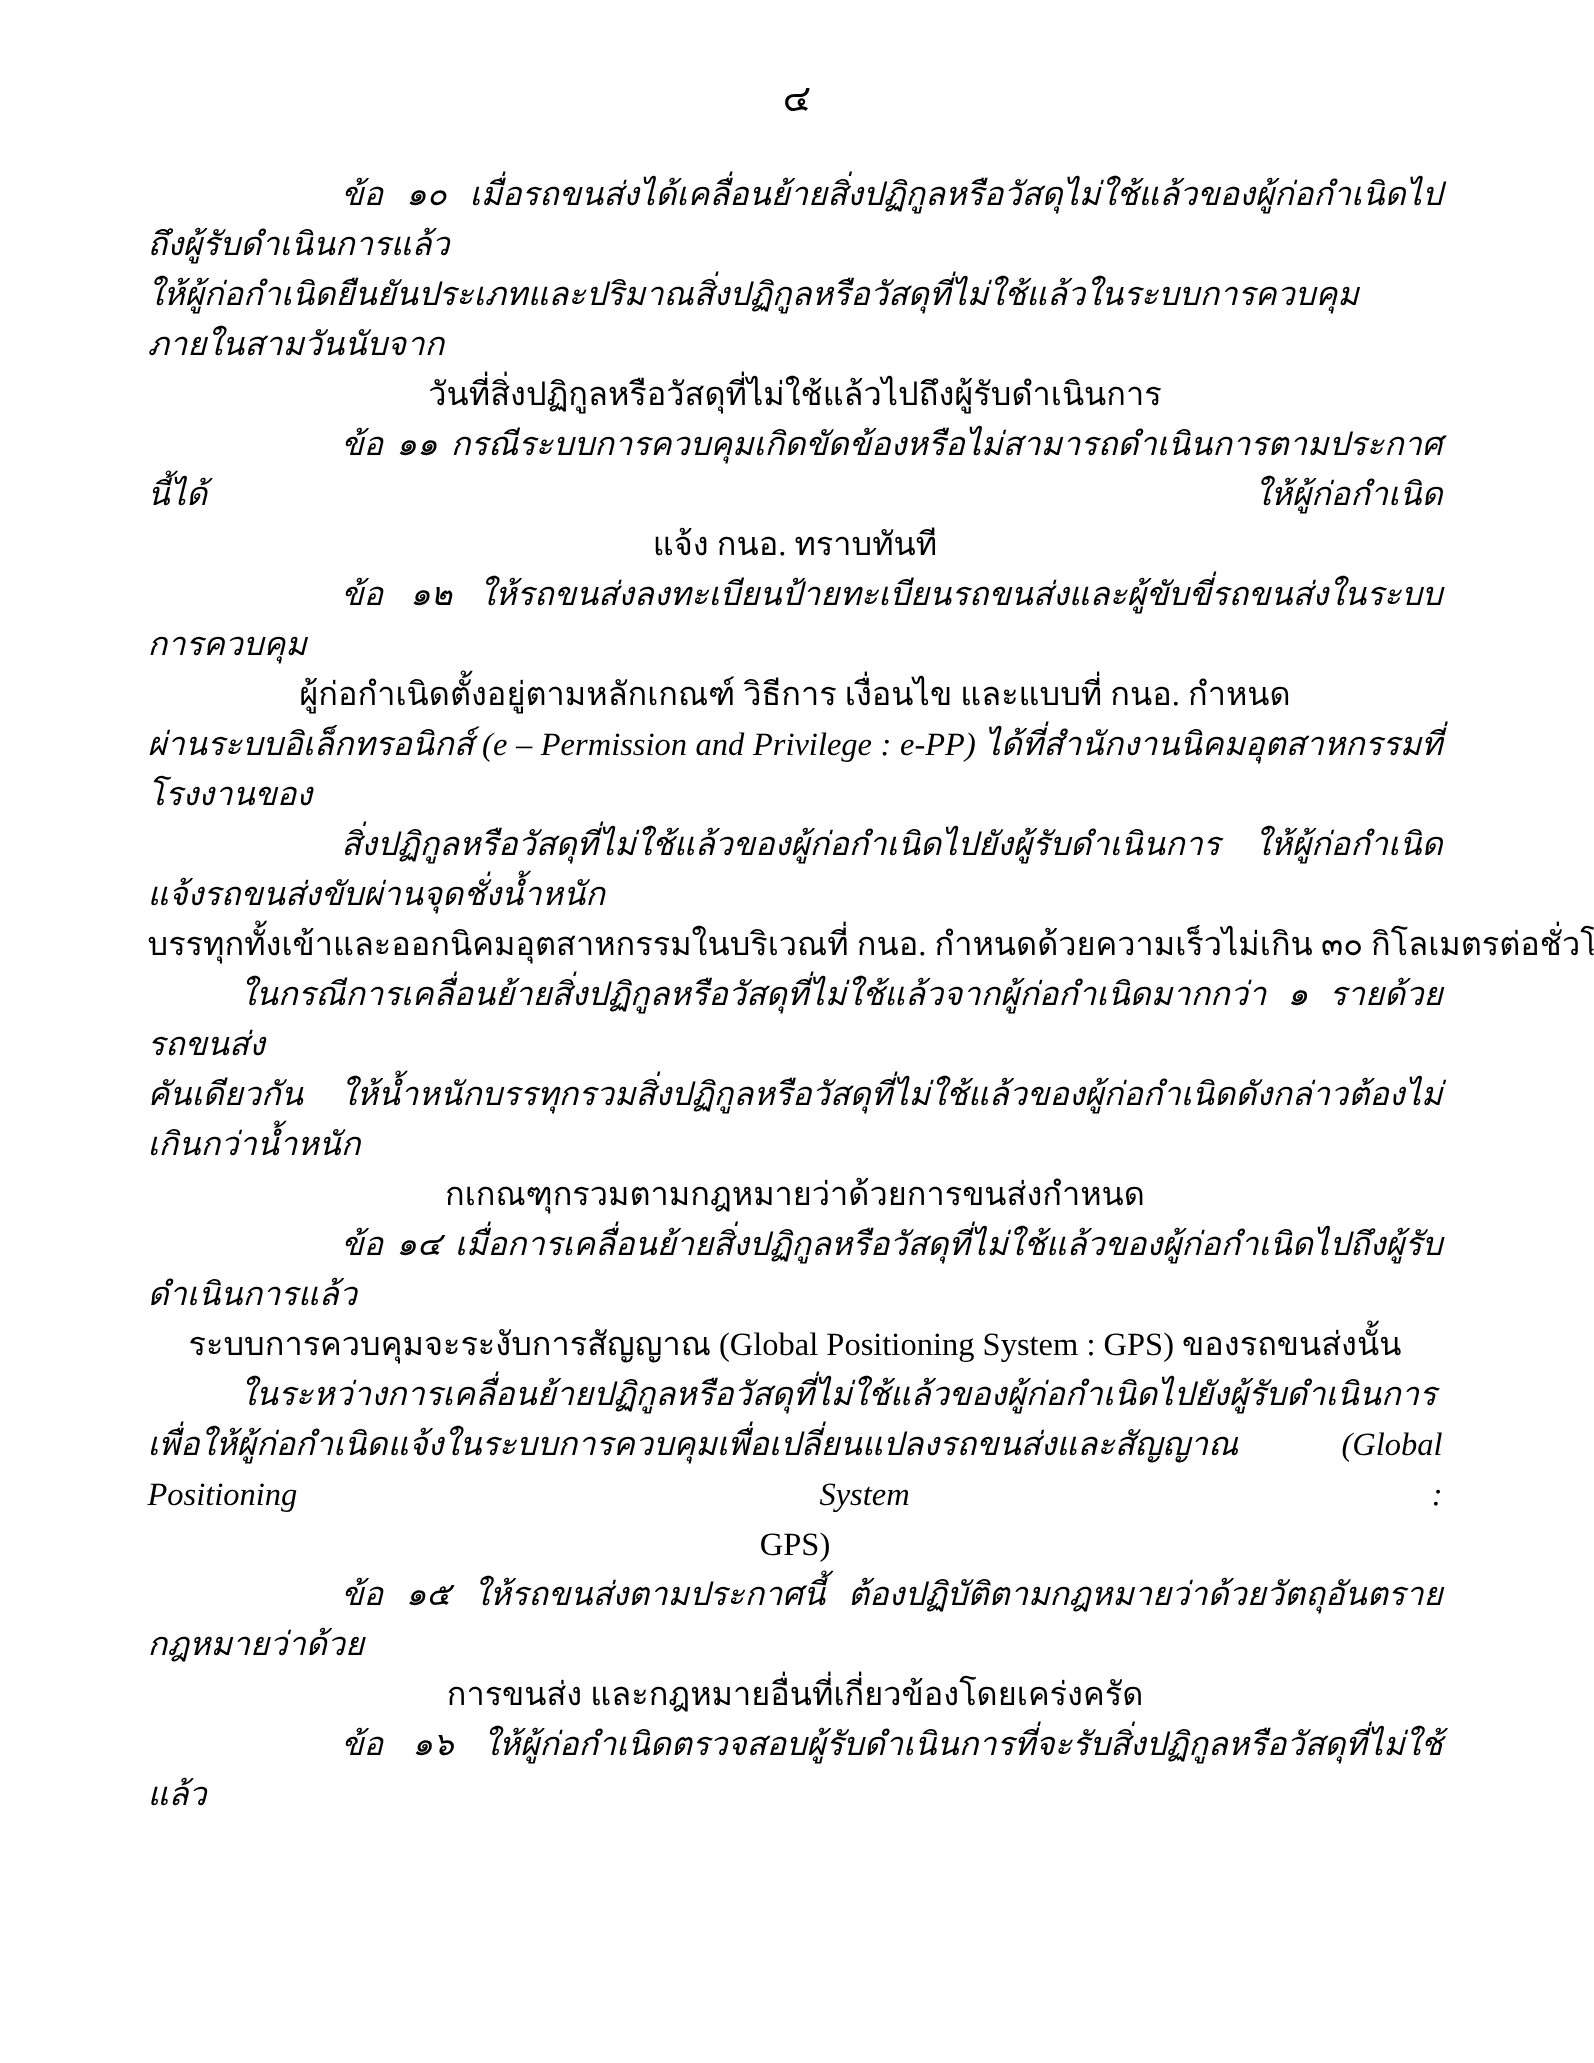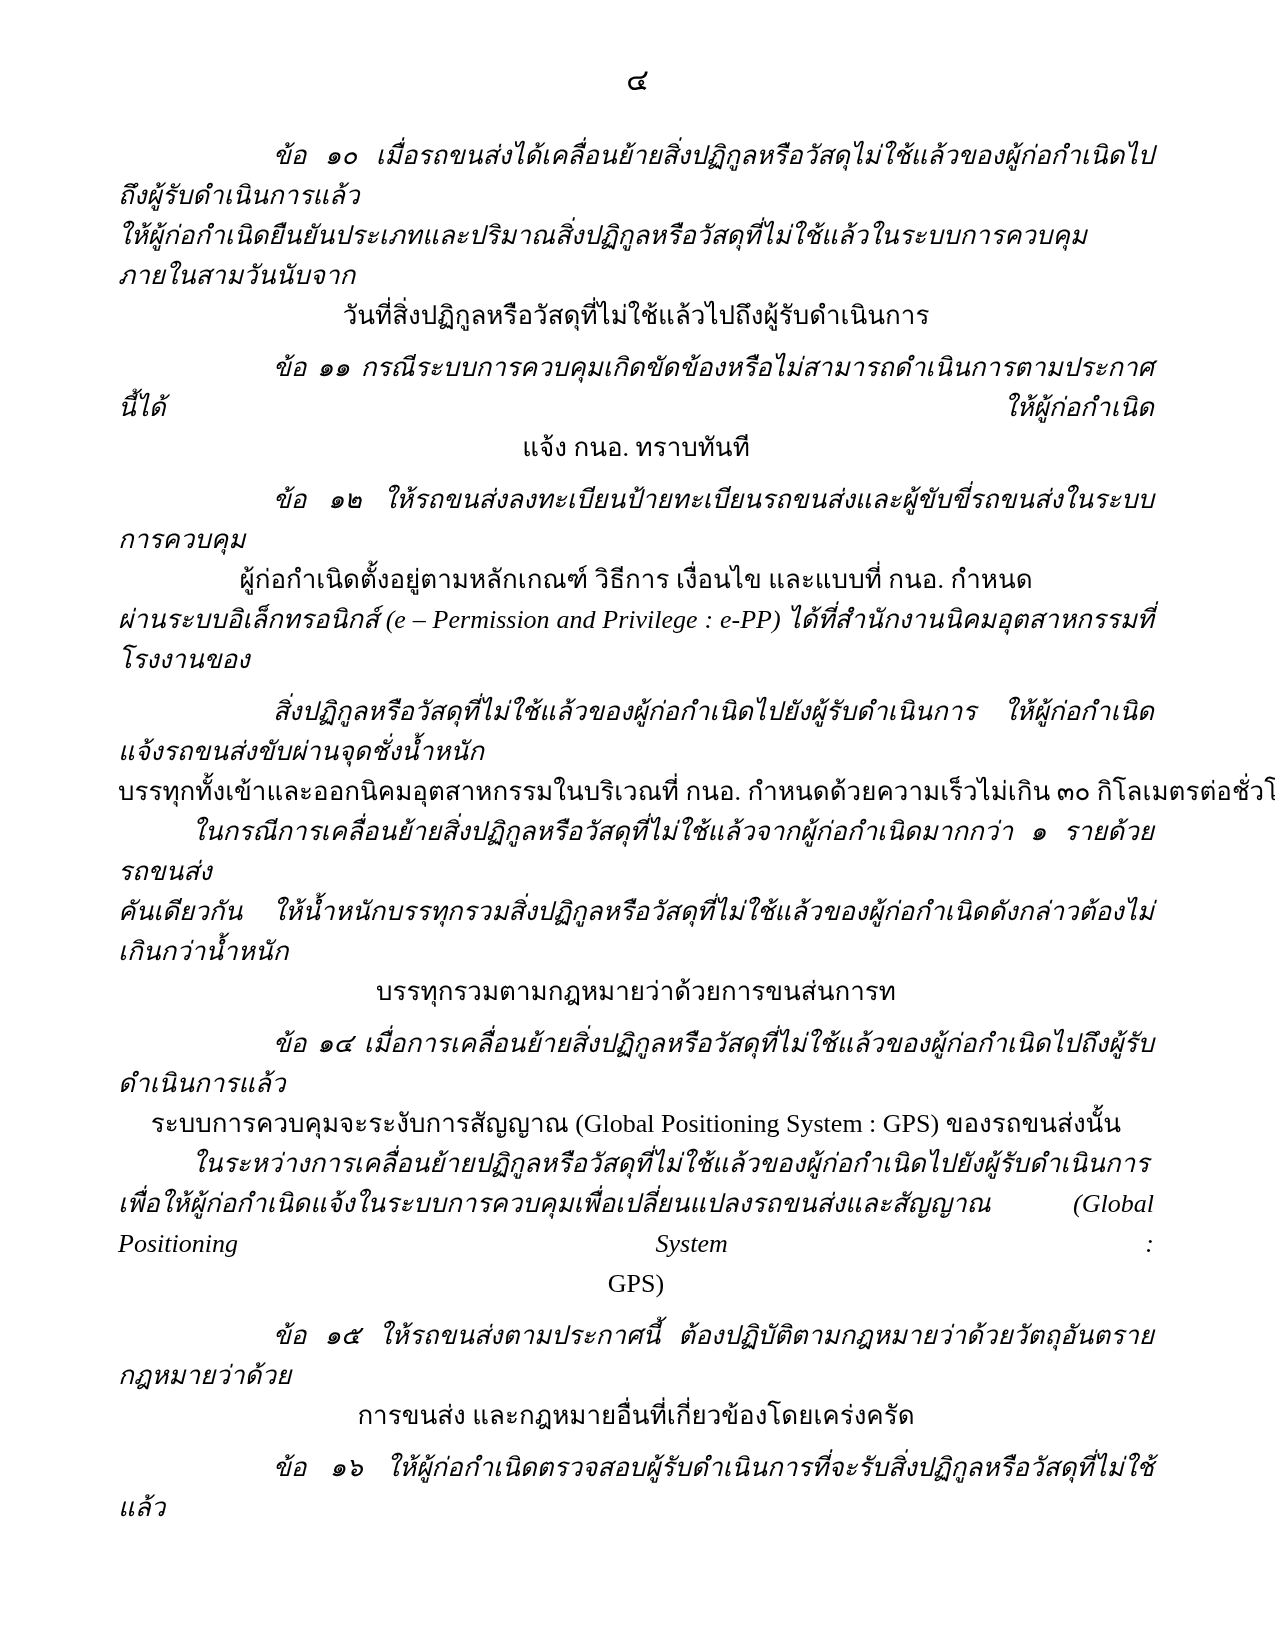--- a/index.html
+++ b/index.html
@@ -33,21 +33,21 @@
     left: 118px;
     width: 1036px;
     font-size: 26px;
     line-height: 40px;
   }
   .para {
     margin: 0;
     padding: 0;
   }
   
-  .para.item { margin-top: 12px; }
+  .para.item { }
   .para.item:first-child { margin-top: 0; }
   .line {
     white-space: nowrap;
     overflow: visible;
     text-align: center;
   }
   
   .para .line.fill {
     text-align: justify;
     text-align-last: justify;
@@ -78,21 +78,21 @@
         <div class="line">ผู้ก่อกำเนิดตั้งอยู่ตามหลักเกณฑ์ วิธีการ เงื่อนไข และแบบที่ กนอ. กำหนด</div>
         <div class="line fill">ผ่านระบบอิเล็กทรอนิกส์ (e – Permission and Privilege : e-PP) ได้ที่สำนักงานนิคมอุตสาหกรรมที่โรงงานของ</div>
       </div>
       <div class="para item">
         <div class="line fill">สิ่งปฏิกูลหรือวัสดุที่ไม่ใช้แล้วของผู้ก่อกำเนิดไปยังผู้รับดำเนินการ ให้ผู้ก่อกำเนิดแจ้งรถขนส่งขับผ่านจุดชั่งน้ำหนัก</div>
         <div class="line">บรรทุกทั้งเข้าและออกนิคมอุตสาหกรรมในบริเวณที่ กนอ. กำหนดด้วยความเร็วไม่เกิน ๓๐ กิโลเมตรต่อชั่วโมง</div>
       </div>
       <div class="para cont">
         <div class="line fill">ในกรณีการเคลื่อนย้ายสิ่งปฏิกูลหรือวัสดุที่ไม่ใช้แล้วจากผู้ก่อกำเนิดมากกว่า ๑ รายด้วยรถขนส่ง</div>
         <div class="line fill">คันเดียวกัน ให้น้ำหนักบรรทุกรวมสิ่งปฏิกูลหรือวัสดุที่ไม่ใช้แล้วของผู้ก่อกำเนิดดังกล่าวต้องไม่เกินกว่าน้ำหนัก</div>
-        <div class="line">บรรทุกรวมตามกฎหมายว่าด้วยการขนส่นการท</div>
+        <div class="line">กเกณฑุกรวมตามกฎหมายว่าด้วยการขนส่งกำหนด</div>
       </div>
       <div class="para item">
         <div class="line fill">ข้อ ๑๔  เมื่อการเคลื่อนย้ายสิ่งปฏิกูลหรือวัสดุที่ไม่ใช้แล้วของผู้ก่อกำเนิดไปถึงผู้รับดำเนินการแล้ว</div>
         <div class="line">ระบบการควบคุมจะระงับการสัญญาณ (Global Positioning System : GPS) ของรถขนส่งนั้น</div>
       </div>
       <div class="para cont">
         <div class="line fill">ในระหว่างการเคลื่อนย้ายปฏิกูลหรือวัสดุที่ไม่ใช้แล้วของผู้ก่อกำเนิดไปยังผู้รับดำเนินการ</div>
         <div class="line fill">เพื่อให้ผู้ก่อกำเนิดแจ้งในระบบการควบคุมเพื่อเปลี่ยนแปลงรถขนส่งและสัญญาณ (Global Positioning System :</div>
         <div class="line">GPS)</div>
       </div>

